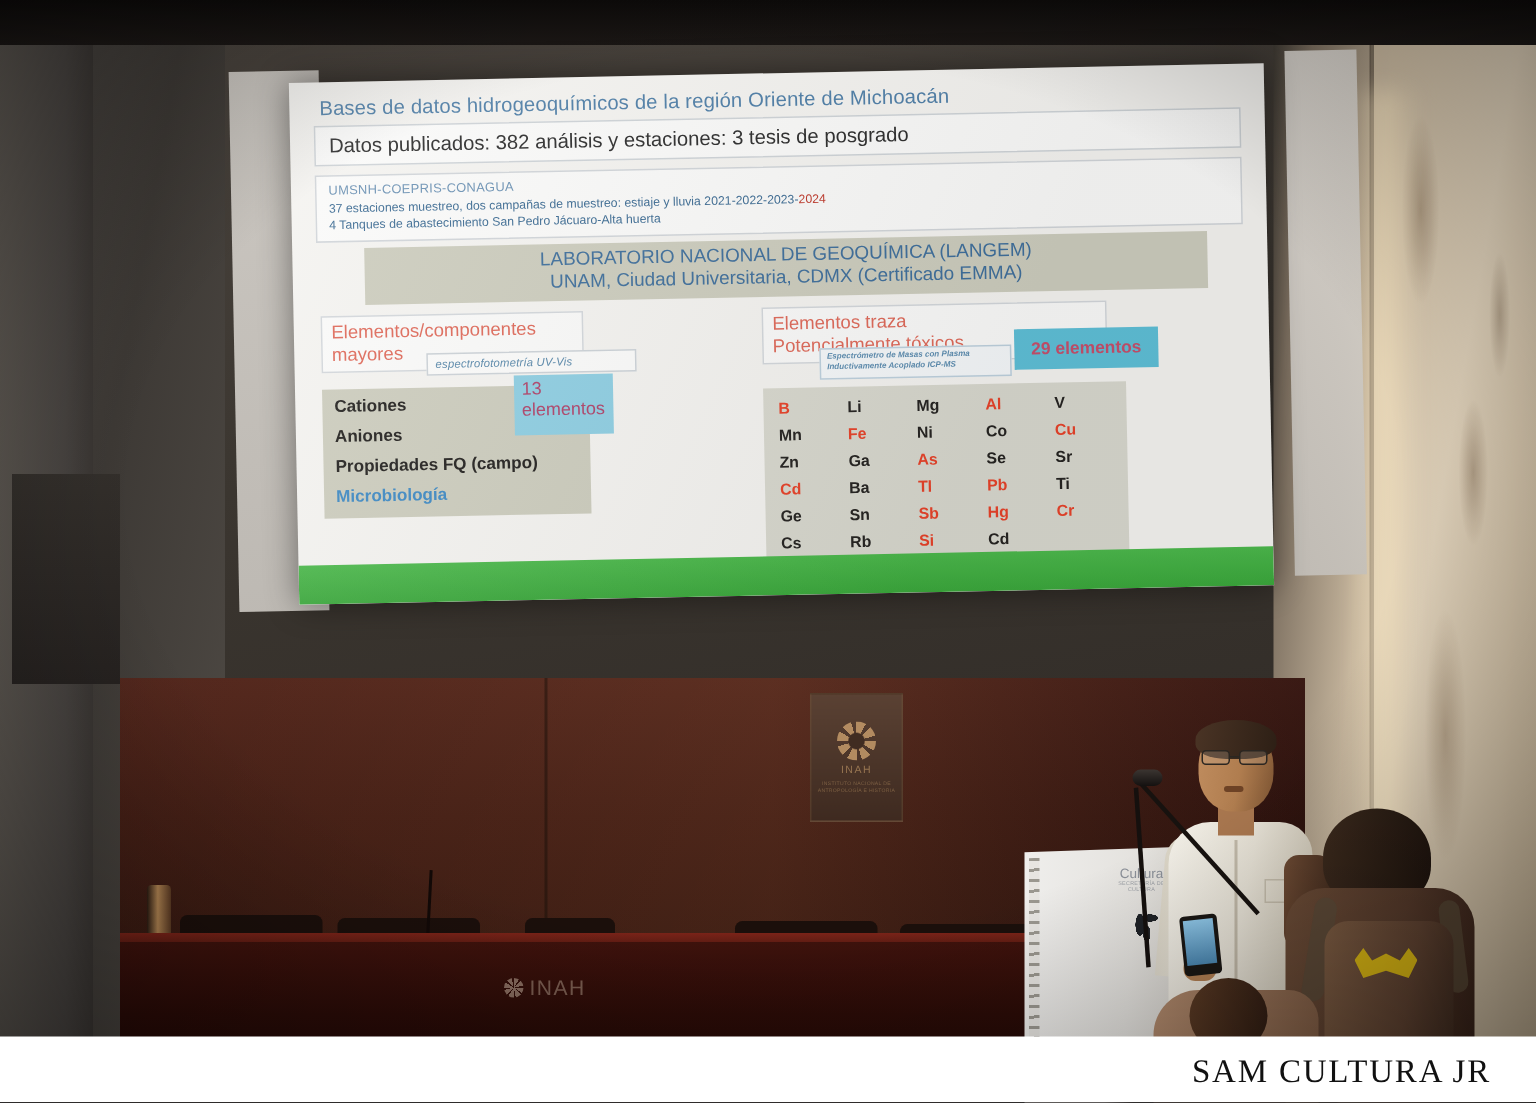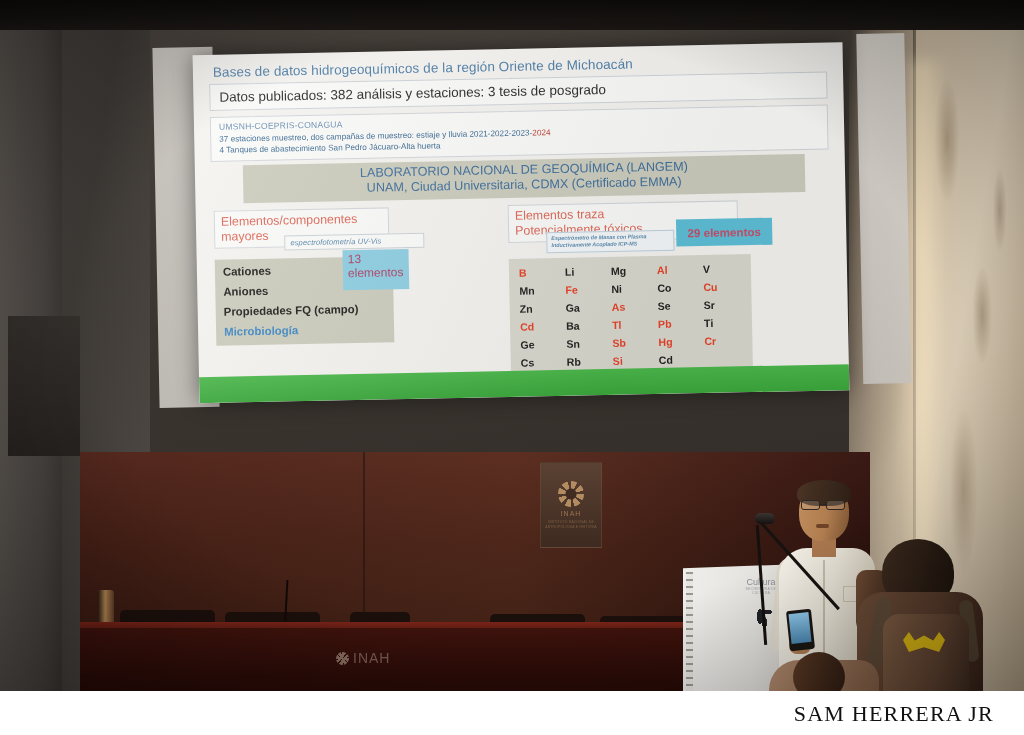--- a/index.html
+++ b/index.html
@@ -590,14 +590,14 @@
   <div class="aud-pack-logo"></div>
   <div class="aud-pack-seam"></div>
   <div class="phone"></div>
   <div class="phone-screen"></div>
   <div class="aud-shoulder"></div>
   <div class="aud-head2"></div>
 
   <div class="vignette"></div>
 
   <div class="watermark-band"></div>
-  <div class="watermark">SAM HERRERA JR</div>
+  <div class="watermark">SAM CULTURA JR</div>
 </div>
 
 </body></html>

